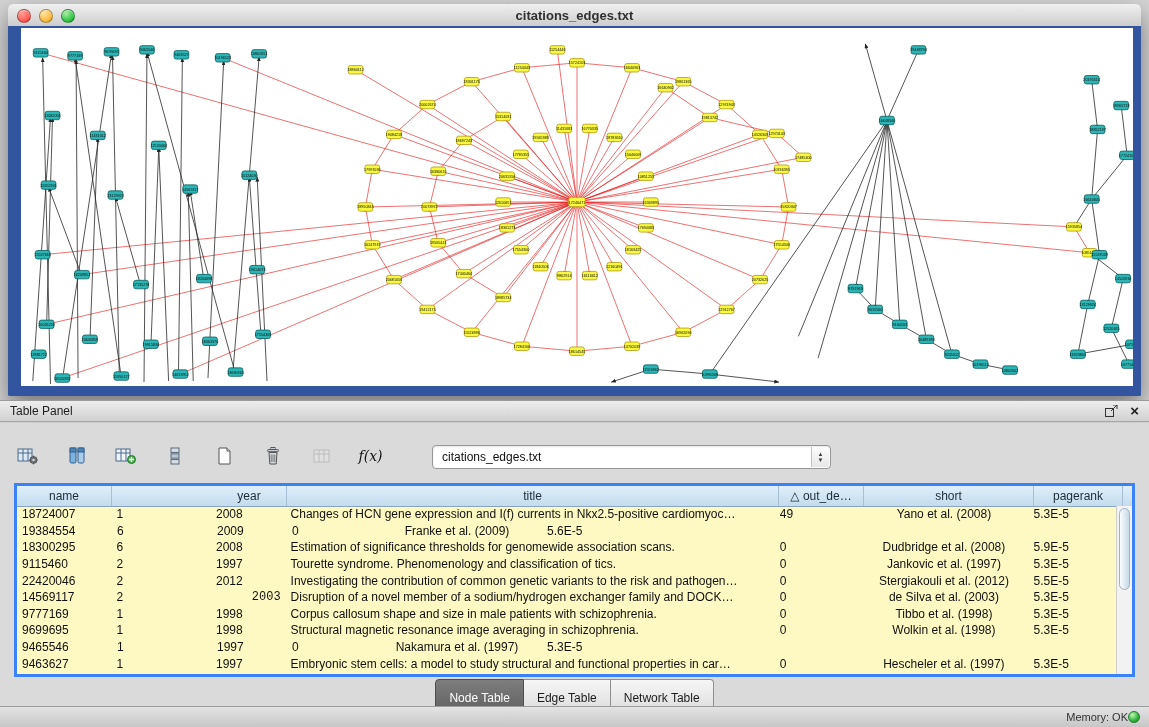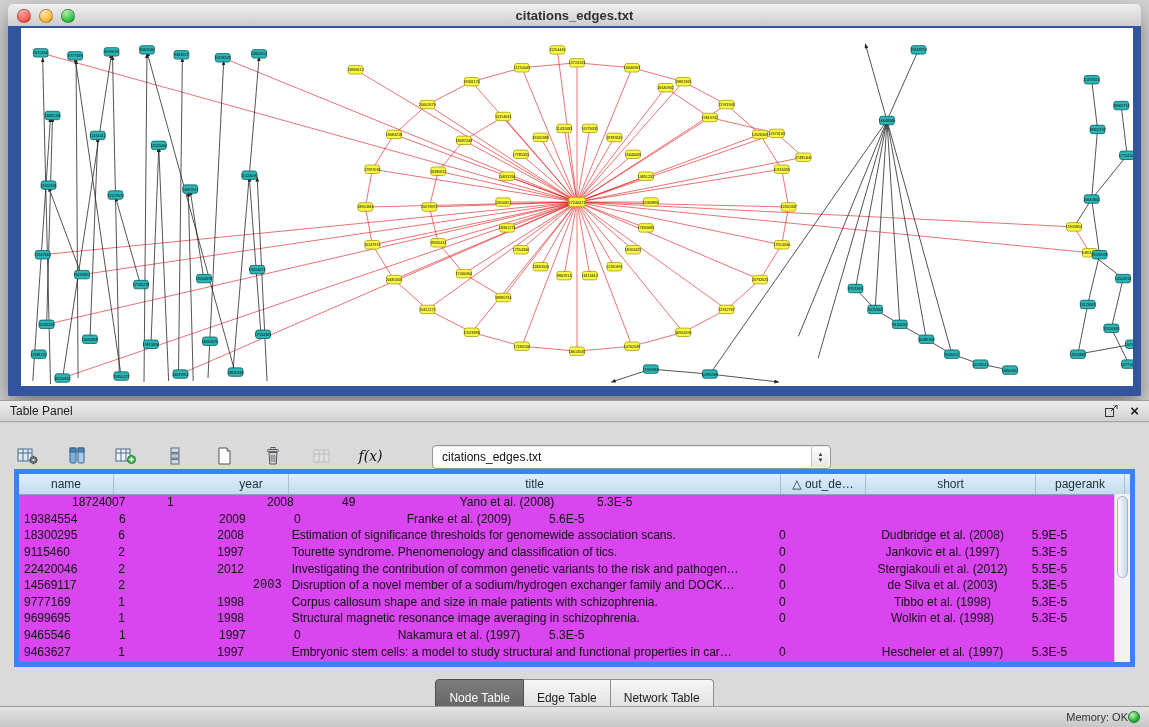--- a/index.html
+++ b/index.html
@@ -32,21 +32,21 @@
   .tbtn{width:27px;height:27px;border-radius:4px;display:flex;align-items:center;justify-content:center}
   .tbtn.disabled{opacity:.45}
   .fx{font-family:"DejaVu Serif",serif;font-style:italic;font-size:14px;color:#111}
   .combo{margin-left:26px;width:388px;height:22px;background:#fff;border:1px solid #979797;border-radius:4px;
     display:flex;align-items:center;font-size:12px;color:#111;padding-left:9px;position:relative;
     box-shadow:inset 0 1px 2px rgba(0,0,0,.10)}
   .stepper{position:absolute;right:1px;top:1px;bottom:1px;width:17px;border-left:1px solid #c2c2c2;
     display:flex;flex-direction:column;align-items:center;justify-content:center;color:#3a3a3a;
     font-size:6px;line-height:6px;background:linear-gradient(#fdfdfd,#e7e7e7);border-radius:0 3px 3px 0}
 
-  .tablewrap{position:absolute;left:14px;right:14px;top:46px;height:188px;background:#d946ef;border:5px solid #3b82f6}
+  .tablewrap{position:absolute;left:14px;right:14px;top:60px;height:188px;background:#fef9c3;border:3px solid #3b82f6}
   .thead{display:flex;height:20px;background:linear-gradient(#e0effb,#c3dcee);border-bottom:1px solid #8aa5ba}
   .th{font-size:12px;color:#1d2c38;display:flex;align-items:center;justify-content:center;
     border-right:1px solid #a7bfd2;box-sizing:border-box;white-space:nowrap;overflow:hidden}
   .tbody{position:absolute;left:0;right:15px;top:20px;bottom:0;overflow:hidden}
   .tr{display:flex;height:16.6px;align-items:center}
   .td{font-size:12px;color:#101010;white-space:nowrap;overflow:hidden;box-sizing:border-box;padding:0 5px}
   .vscroll{position:absolute;right:0;top:20px;bottom:0;width:15px;background:#f2f2f2;border-left:1px solid #cfcfcf}
   .vthumb{position:absolute;left:2px;right:2px;top:2px;height:80px;border-radius:7px;
     background:linear-gradient(90deg,#fbfdff,#c7d8e7);border:1px solid #9db3c6}
 
@@ -765,23 +765,24 @@
         <div class="th" style="width: 95px;">name</div>
         <div class="th" style="width: 100px; margin-top: 24px;">in_degree</div>
         <div class="th" style="width: 75px;">year</div>
         <div class="th" style="width: 492px;">title</div>
         <div class="th" style="width: 85px;">△ out_de…</div>
         <div class="th" style="width: 170px;">short</div>
         <div class="th" style="width: 89px;">pagerank</div>
       </div>
     <div class="tbody" id="tbody">
         <div class="tr">
-          <div class="td" style="width: 95px; text-align: left; margin-left: 48px;">18724007</div>
+          <div class="td" style="width: 95px; text-align: left;">18724007</div>
           <div class="td" style="width: 100px; text-align: left;">1</div>
           <div class="td" style="width: 75px; text-align: left;">2008</div>
+          <div class="td" style="width: 492px; text-align: left;">Changes of HCN gene expression and I(f) currents in Nkx2.5-positive cardiomyoc…</div>
           <div class="td" style="width: 85px; text-align: left;">49</div>
           <div class="td" style="width: 170px; text-align: center;">Yano et al. (2008)</div>
           <div class="td" style="width: 89px; text-align: left;">5.3E-5</div>
         </div>
         <div class="tr">
           <div class="td" style="width: 95px; text-align: left;">19384554</div>
           <div class="td" style="width: 100px; text-align: left;">6</div>
           <div class="td" style="width: 75px; text-align: left;">2009</div>
           <div class="td" style="width: 85px; text-align: left;">0</div>
           <div class="td" style="width: 170px; text-align: center;">Franke et al. (2009)</div>

